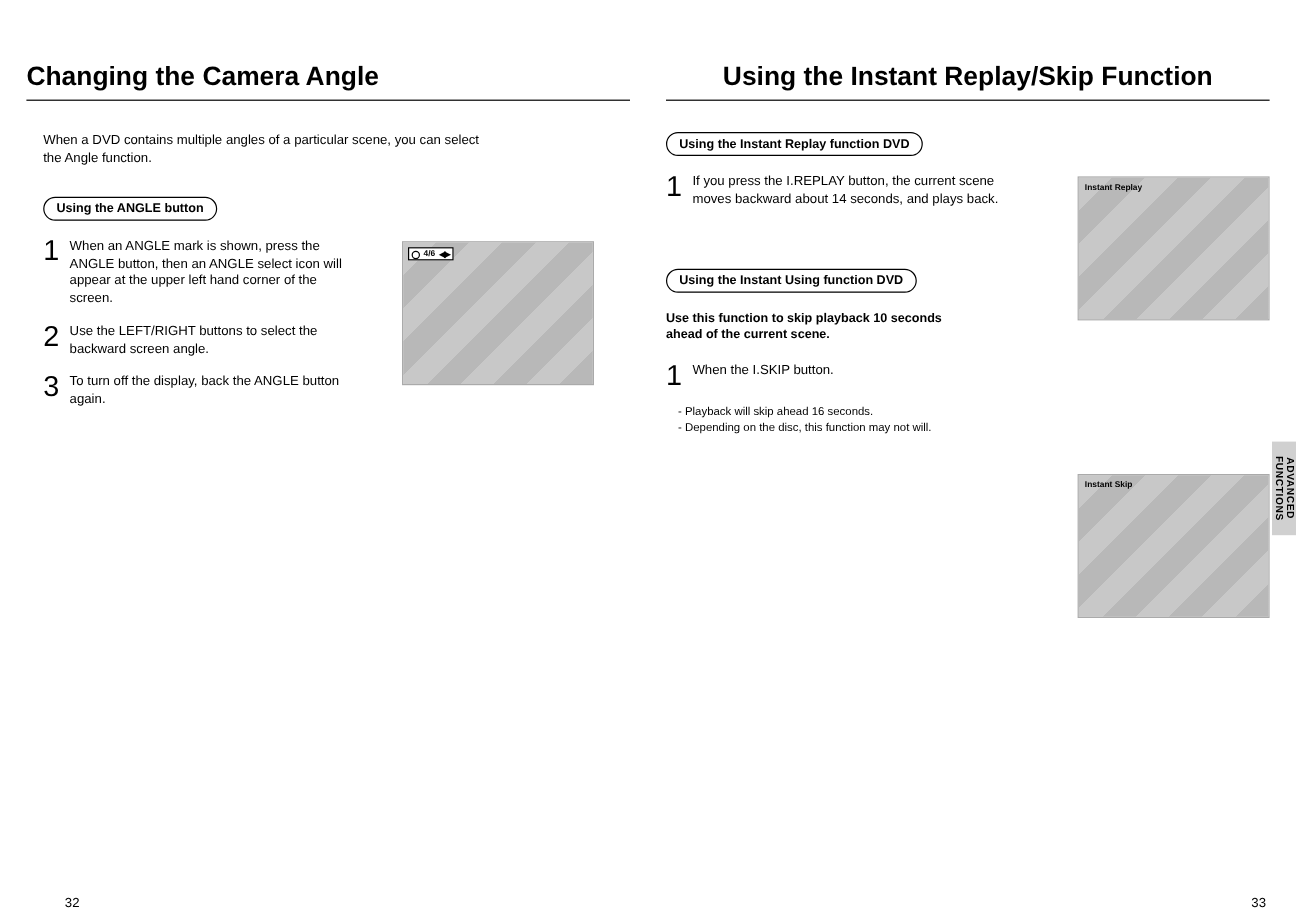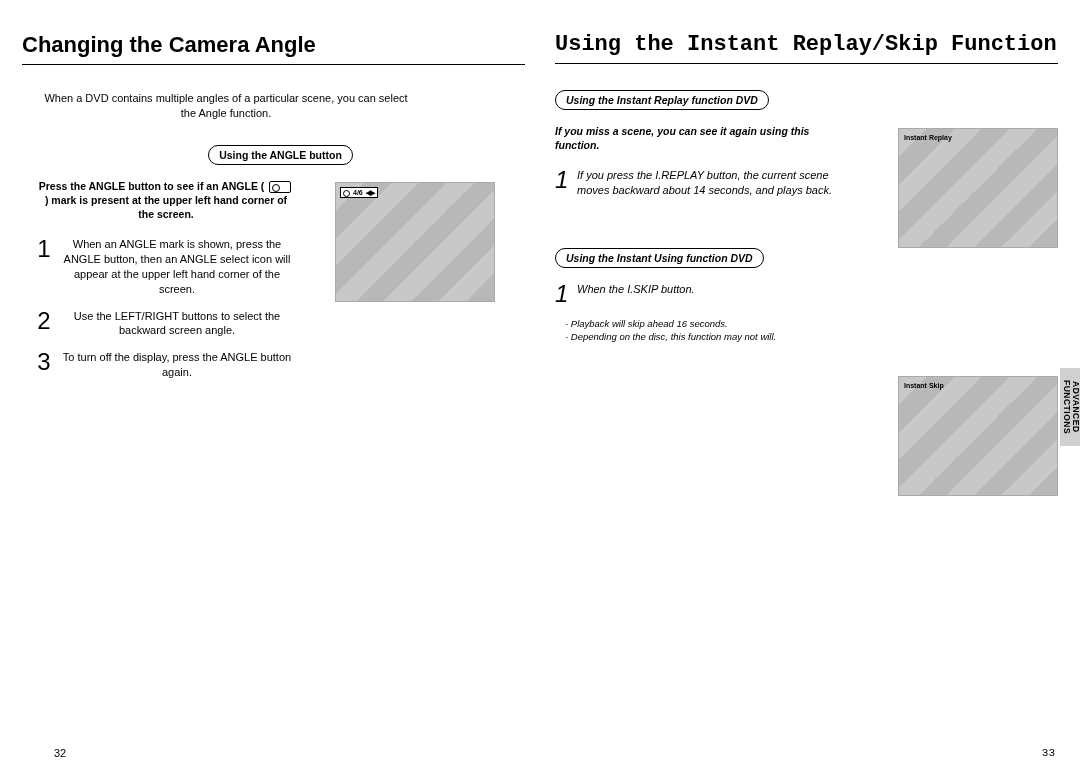--- a/index.html
+++ b/index.html
@@ -13,29 +13,30 @@
     padding: 32px 22px 20px 22px;
   }
   .page-spread {
     display: flex;
     gap: 30px;
     height: 700px;
   }
   .page {
     flex: 1;
     position: relative;
+    margin-top: 19px;
   }
   .page-title {
     font-size: 22px;
     font-weight: bold;
     padding-bottom: 6px;
     border-bottom: 1.5px solid #000;
     margin-bottom: 26px;
   }
-  .page-title.right { text-align: left; font-family: Liberation Mono, monospace; }
+  .page-title.right { text-align: center; }
   .intro {
     font-size: 11px;
     line-height: 1.35;
     margin-bottom: 24px;
     max-width: 380px;
   }
   .pill {
     display: inline-block;
     border: 1.5px solid #000;
     border-radius: 12px;
@@ -143,102 +144,97 @@
     font-size: 7px;
     font-weight: bold;
   }
   .pagenum {
     position: absolute;
     bottom: 6px;
     font-size: 11px;
     margin-left: 32px;
   }
   .pagenum.left { left: 22px; }
-  .pagenum.right { right: 25px; font-family: Liberation Mono, monospace; }
+  .pagenum.right { right: 25px; }
   .side-tab {
     position: absolute;
     right: -1px;
     top: 368px;
     width: 21px;
     height: 78px;
     background: #d0d0d0;
     display: flex;
     align-items: center;
     justify-content: center;
   }
   .side-tab span {
     font-size: 8.5px;
     font-weight: bold;
     writing-mode: vertical-rl;
     text-align: center;
     line-height: 1.1;
     letter-spacing: 0.5px;
   }
-  .section-block { margin-bottom: 34px; font-style: italic; }
-  .left-content { margin-left: 14px; text-align: center; }
+  .section-block { margin-bottom: 34px; }
+  .left-content { margin-left: 14px; }
 </style>
 </head>
 <body>
 
 <div class="page-spread">
 
   <div class="page">
     <h1 class="page-title">Changing the Camera Angle</h1>
 
     <div class="left-content">
       <p class="intro">When a DVD contains multiple angles of a particular scene, you can select the Angle function.</p>
 
       <div class="pill">Using the ANGLE button</div>
 
-      <p class="instruction">
-        <span>Press the ANGLE button to see if an ANGLE</span>
-        ( <span class="angle-icon"></span> )
-        <span>mark is present at the upper left hand corner of the screen.</span>
-      </p>
 
       <div class="steps">
         <div class="step">
           <div class="step-num">1</div>
           <div>When an ANGLE mark is shown, press the ANGLE button, then an ANGLE select icon will appear at the upper left hand corner of the screen.</div>
         </div>
         <div class="step">
           <div class="step-num">2</div>
           <div>Use the LEFT/RIGHT buttons to select the backward screen angle.</div>
         </div>
         <div class="step">
           <div class="step-num">3</div>
-          <div>To turn off the display, press the ANGLE button again.</div>
+          <div>To turn off the display, back the ANGLE button again.</div>
         </div>
       </div>
     </div>
 
     <div class="screenshot shot-left">
       <div class="angle-badge">
         <span>4/6</span>
         <span class="arrow">◀▶</span>
       </div>
     </div>
   </div>
 
   <div class="page">
     <h1 class="page-title right">Using the Instant Replay/Skip Function</h1>
 
     <div class="section-block">
       <div class="pill">Using the Instant Replay function DVD</div>
-      <p class="instruction">If you miss a scene, you can see it again using this function.</p>
       <div class="steps" style="max-width:280px">
         <div class="step">
           <div class="step-num">1</div>
           <div>If you press the I.REPLAY button, the current scene moves backward about 14 seconds, and plays back.</div>
         </div>
       </div>
     </div>
 
     <div class="section-block" style="margin-top:50px">
       <div class="pill">Using the Instant Using function DVD</div>
+      <p class="instruction">Use this function to skip playback 10 seconds ahead of the current scene.</p>
       <div class="steps" style="max-width:280px">
         <div class="step">
           <div class="step-num">1</div>
           <div>When the I.SKIP button.</div>
         </div>
       </div>
       <div class="note">
         <div class="note-line">Playback will skip ahead 16 seconds.</div>
         <div class="note-line">Depending on the disc, this function may not will.</div>
       </div>

